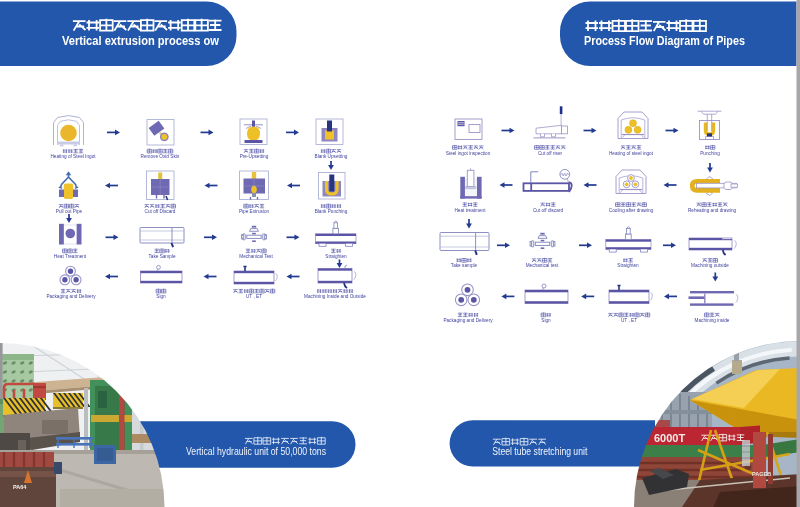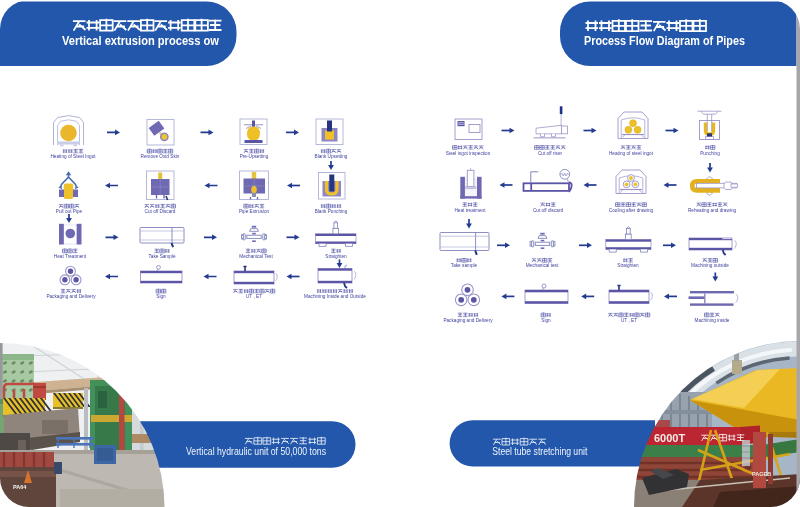--- a/index.html
+++ b/index.html
@@ -1,12 +1,12 @@
 <!DOCTYPE html>
-<html><head><meta charset="utf-8"><title>p</title><style>html,body{margin:0;padding:0;background:#fff;}#page{position:relative;width:800px;height:507px;overflow:hidden;background:#ffffff;font-family:"Liberation Sans",sans-serif;border-radius:29px;}</style></head><body>
+<html><head><meta charset="utf-8"><title>p</title><style>html,body{margin:0;padding:0;background:#fff;}#page{position:relative;width:800px;height:507px;overflow:hidden;background:#ffffff;font-family:"Liberation Sans",sans-serif;}</style></head><body>
 <div id="page">
     <svg width="800" height="507" viewBox="0 0 800 507" style="position:absolute;left:0;top:0">
       <defs>
         <filter id="softblur" x="-5%" y="-5%" width="110%" height="110%">
           <feGaussianBlur stdDeviation="0.65"></feGaussianBlur>
         </filter>
         <clipPath id="clipL">
           <path d="M0,343 A164.5,164.5 0 0 1 164.5,507 L0,507 Z"></path>
         </clipPath>
         <clipPath id="clipR">

